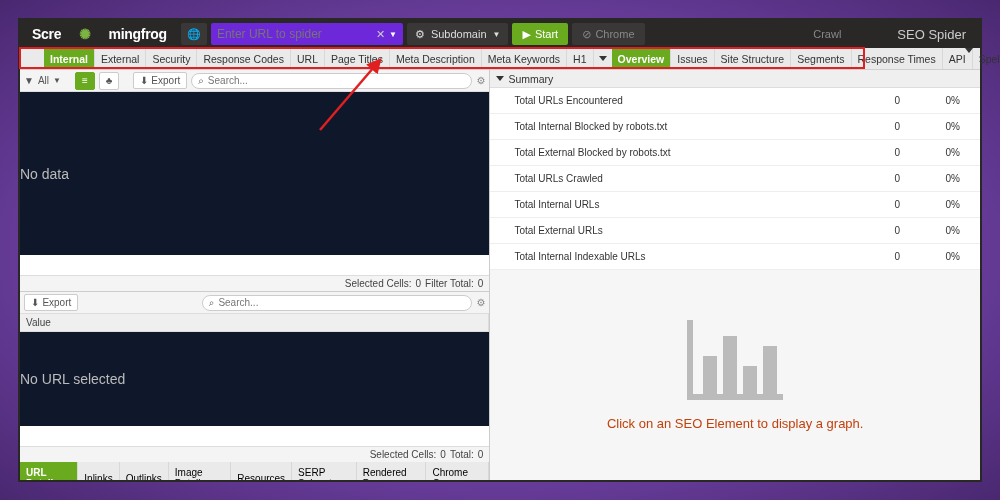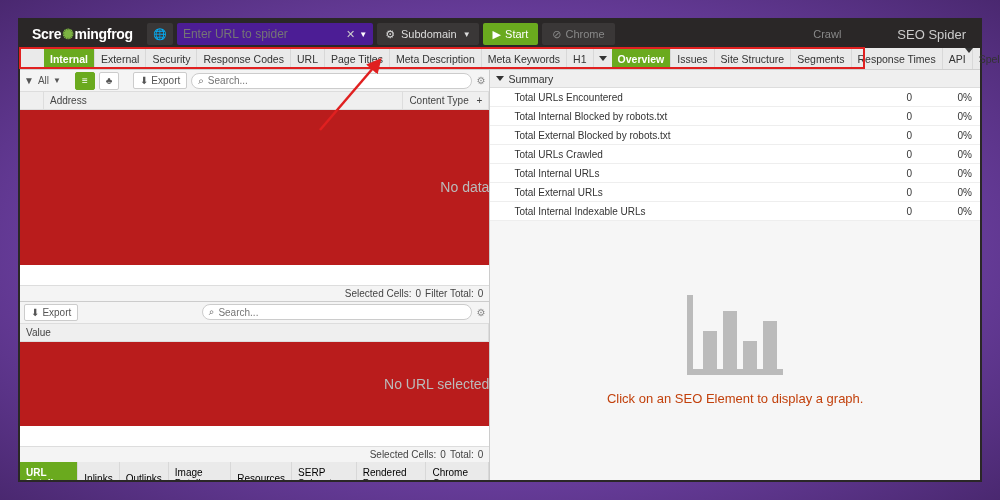--- a/index.html
+++ b/index.html
@@ -1,24 +1,24 @@
 <!DOCTYPE html>
 <html><head>
 <meta charset="utf-8">
 <style>
 * { margin: 0; padding: 0; box-sizing: border-box; font-family: Arial, Helvetica, sans-serif; }
 body { width: 1000px; height: 500px; background: radial-gradient(ellipse at center, #9b6fc7 0%, #6b3fa0 60%, #4a2870 100%); padding: 18px; overflow: hidden; }
 .app { width: 100%; height: 100%; background: #fff; border: 2px solid #2a2727; display: flex; flex-direction: column; }
 
 
 .topbar { background: #2a2727; height: 28px; display: flex; align-items: center; color: #fff; font-size: 11px; gap: 4px; padding: 0 2px; }
-.logo { font-size: 14px; font-weight: 600; letter-spacing: -0.3px; padding: 0 10px; display:flex; align-items:center; gap:1px; }
+.logo { font-size: 14px; font-weight: 600; letter-spacing: -0.3px; padding: 0 10px; display:flex; align-items:center; gap:18px; }
 .logo .green { color: #7cb342; }
 .globe-btn { width: 26px; height: 22px; background: #3a3737; display: flex; align-items: center; justify-content: center; border-radius: 2px; color:#ddd; }
-.url-input-wrap { flex: 1; display: flex; align-items: center; background: #4c1d95; height: 22px; padding: 0 6px; border-radius: 2px; }
+.url-input-wrap { flex: 1; display: flex; align-items: center; background: #6d28d9; height: 22px; padding: 0 6px; border-radius: 2px; }
 .url-input { flex: 1; background: transparent; border: none; color: #aaa; font-size: 12px; outline: none; }
 .url-clear { color: #ccc; cursor: pointer; padding: 0 4px; }
 .dropdown-pill { background: #3a3737; height: 22px; display: flex; align-items: center; padding: 0 8px; gap: 6px; border-radius: 2px; color:#ddd; font-size:11px; }
 .caret { font-size: 8px; }
 .start-btn { background: #6aaa1e; height: 22px; padding: 0 10px; display: flex; align-items: center; gap: 4px; border-radius: 2px; font-size: 11px; color:#fff; }
 .clear-btn { background: #3a3737; height: 22px; padding: 0 10px; display: flex; align-items: center; gap: 4px; border-radius: 2px; color: #888; font-size: 11px; }
 .crawl-label { color: #888; padding: 0 40px 0 80px; font-size: 11px; }
 .spacer { flex: 0.6; }
 .seo-spider { color: #ccc; font-size: 13px; padding: 0 12px; }
 
@@ -42,35 +42,35 @@
 .toolstrip .btn { padding: 2px 6px; border: 1px solid #ccc; background: #fff; border-radius: 2px; display:flex; align-items:center; gap:3px; }
 .toolstrip .iconbtn { width: 20px; height: 18px; display:flex; align-items:center; justify-content:center; border: 1px solid #ccc; background: #fff; border-radius:2px; }
 .toolstrip .iconbtn.active { background: #6aaa1e; color:#fff; border-color:#6aaa1e; }
 .toolstrip .searchwrap { flex:1; display:flex; align-items:center; background:#fff; border:1px solid #ccc; border-radius:10px; height:16px; padding:0 6px; gap:4px; }
 .toolstrip .searchwrap input { border:none; outline:none; flex:1; font-size:10px; }
 .filter-end { margin-left:auto; color:#888; }
 
 
 .gridhead { background: #efefef; height: 18px; display: flex; font-size: 10px; color:#444; border-bottom:1px solid #ddd; }
 .gridhead .col { padding: 2px 6px; border-right:1px solid #ddd; display:flex; align-items:center; }
-.gridbody { flex:1; display:flex; align-items:center; justify-content:flex-end; color:#bbb; font-size:14px; background:#b91c1c; }
+.gridbody { flex:1; display:flex; align-items:center; justify-content:flex-start; color:#bbb; font-size:14px; background:#0f172a; }
 .gridfoot { background:#f4f4f4; height:16px; font-size:10px; color:#444; display:flex; justify-content:flex-end; align-items:center; padding:0 6px; border-top:1px solid #ddd; gap:4px;margin-top:20px; }
 
 
 .lowerleft { display:flex; flex-direction:column; border-top:1px solid #ccc; }
 
 
 .bottomtabs { background:#eaeaea; height:18px; display:flex; font-size:10px; align-items:stretch; }
 .bottomtabs .tab { padding:16px 6px; display:flex; align-items:center; border-right:1px solid #d8d8d8; cursor:pointer; }
 .bottomtabs .tab.active { background:#6aaa1e; color:#fff; font-weight:600; }
 
 
 .summary-head { background:#efefef; height:18px; padding:2px 6px; font-size:10.5px; color:#333; display:flex; align-items:center; gap:4px; border-bottom:1px solid #ddd; }
 .summary-rows { background:#fff; }
-.summary-row { height:19px; display:flex; align-items:center; font-size:10px; padding:0 8px 0 24px; border-bottom:1px solid #eee; color:#333; }
+.summary-row { height:26px; display:flex; align-items:center; font-size:10px; padding:0 20px 0 24px; border-bottom:1px solid #eee; color:#333; }
 .summary-row .rlabel { flex:1; }
 .summary-row .rval { width:60px; text-align:right; }
 .summary-row .rpct { width:60px; text-align:right; }
 
 .chart-area { flex:1; display:flex; flex-direction:column; align-items:center; justify-content:center; background:#f6f6f6; gap:16px; }
 .chart-icon { display:flex; align-items:flex-end; gap:6px; height:80px; border-left:6px solid #bbb; border-bottom:6px solid #bbb; padding:0 6px 0 10px; }
 .chart-icon .bar { width:14px; background:#bbb; }
 .chart-text { color:#c2410c; font-size:13px; }
 
 .tri { width:0; height:0; border-left:4px solid transparent; border-right:4px solid transparent; border-top:5px solid currentColor; display:inline-block; }
@@ -171,28 +171,20 @@
         <div class="btn">
           <span>⬇</span>
           <span>Export</span>
         </div>
         <div class="searchwrap">
           <span>⌕</span>
           <input placeholder="Search..." style="">
         </div>
         <span class="filter-end">⚙</span>
       </div>
-      <div class="gridhead">
-        <div class="col" style="width:24px;"></div>
-        <div class="col" style="flex:1;">Address</div>
-        <div class="col" style="width:86px; justify-content:space-between;">
-            <span>Content Type</span>
-            <span>+</span>
-          </div>
-      </div>
       <div class="gridbody">
         <span>No data</span>
       </div>
       <div class="gridfoot">
         <span>Selected Cells:</span>
         <span>0</span>
         <span>Filter Total:</span>
         <span>0</span>
       </div>
 

